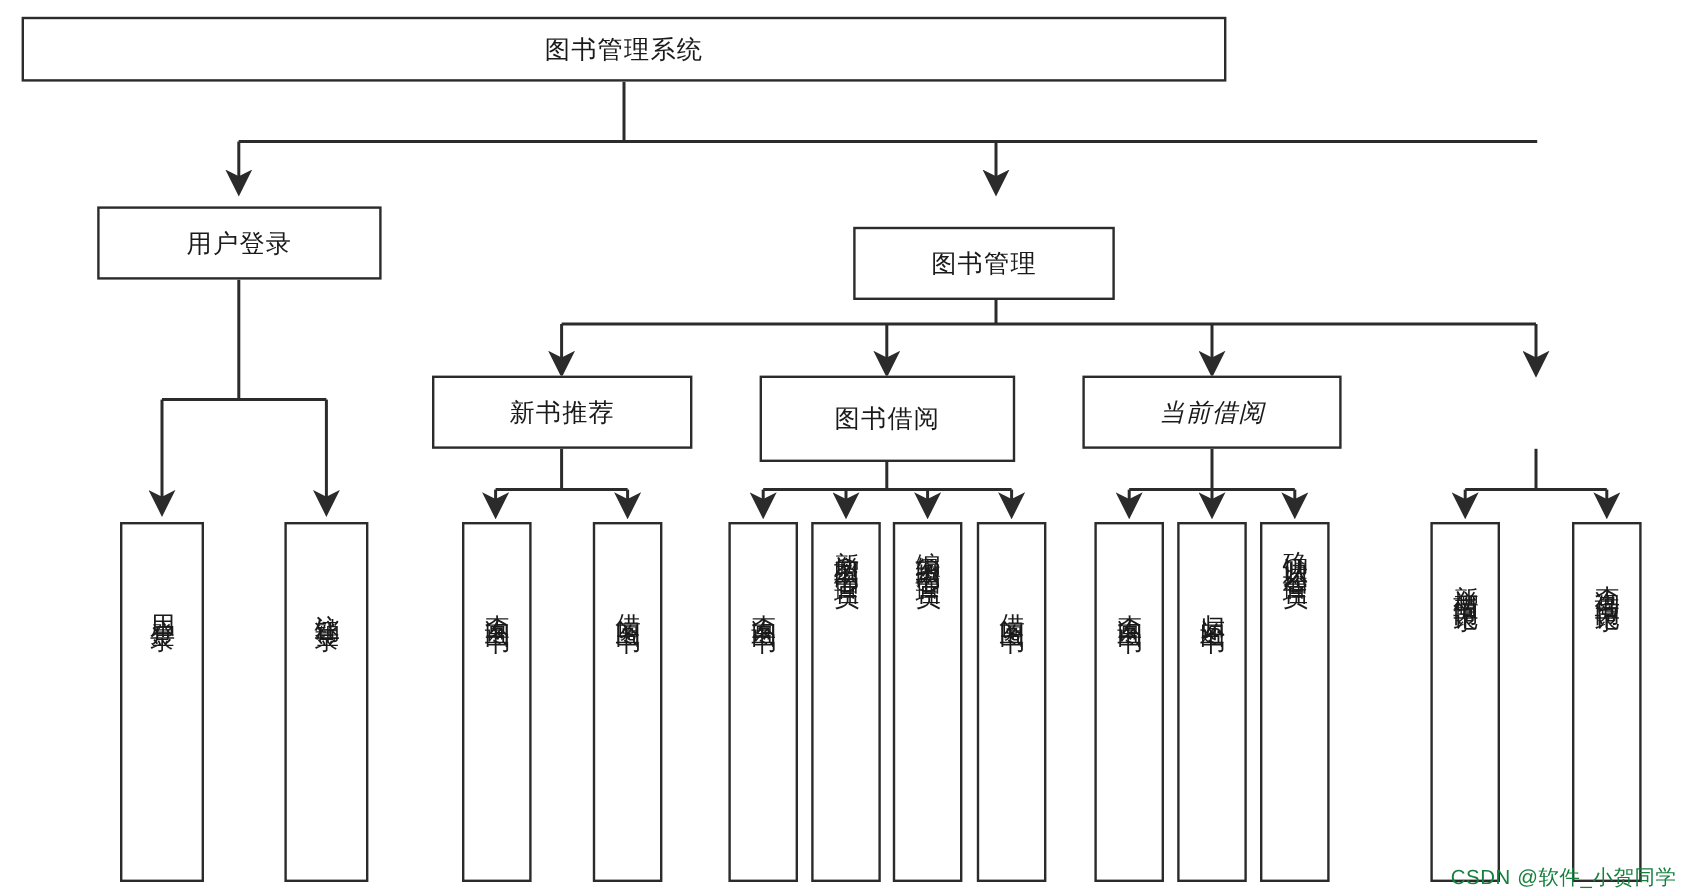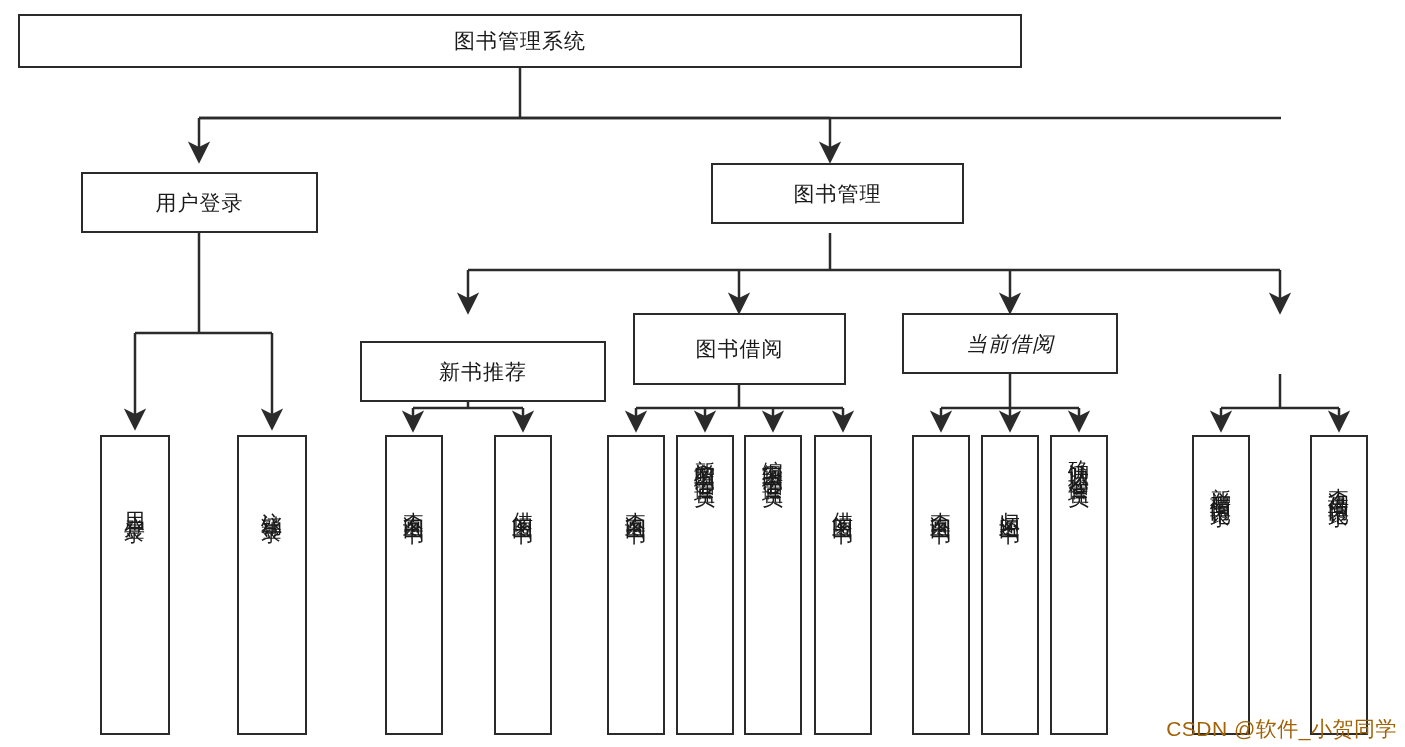--- a/index.html
+++ b/index.html
@@ -57,22 +57,22 @@
   .node.v.mid .vtext {
     margin-top: 52px;
   }
   .node.v.mid2 .vtext {
     margin-top: 28px;
   }
   .watermark {
     position: absolute;
     right: 8px;
     bottom: 4px;
-    font-size: 21px;
-    color: #a16207;
+    font-size: 17px;
+    color: #15803d;
     letter-spacing: 0.5px;
     white-space: nowrap;
   }
 </style>
 </head>
 <body>
 
 <div id="canvas">
 
   <svg class="edges" viewBox="0 0 1405 747">
@@ -126,25 +126,25 @@
     </g>
   </svg>
 
   <div class="node h" style="left:18px; top:14px; width:1004px; height:54px;">
     <span>图书管理系统</span>
   </div>
 
   <div class="node h" style="left:81px; top:172px; width:237px; height:61px;">
     <span>用户登录</span>
   </div>
-  <div class="node h" style="left:711px; top:163px; width:253px; height:61px;">
+  <div class="node h" style="left:711px; top:189px; width:218px; height:61px;">
     <span>图书管理</span>
   </div>
 
-  <div class="node h" style="left:360px; top:313px; width:246px; height:61px;margin-top:28px;">
+  <div class="node h" style="left:360px; top:313px; width:217px; height:61px;">
     <span>新书推荐</span>
   </div>
   <div class="node h" style="left:633px; top:313px; width:213px; height:72px;">
     <span>图书借阅</span>
   </div>
   <div class="node h" style="left:902px; top:313px; width:216px; height:61px;font-style:italic;">
     <span>当前借阅</span>
   </div>
 
   <div class="node v mid" style="left:100px; top:435px; width:70px; height:300px;">

